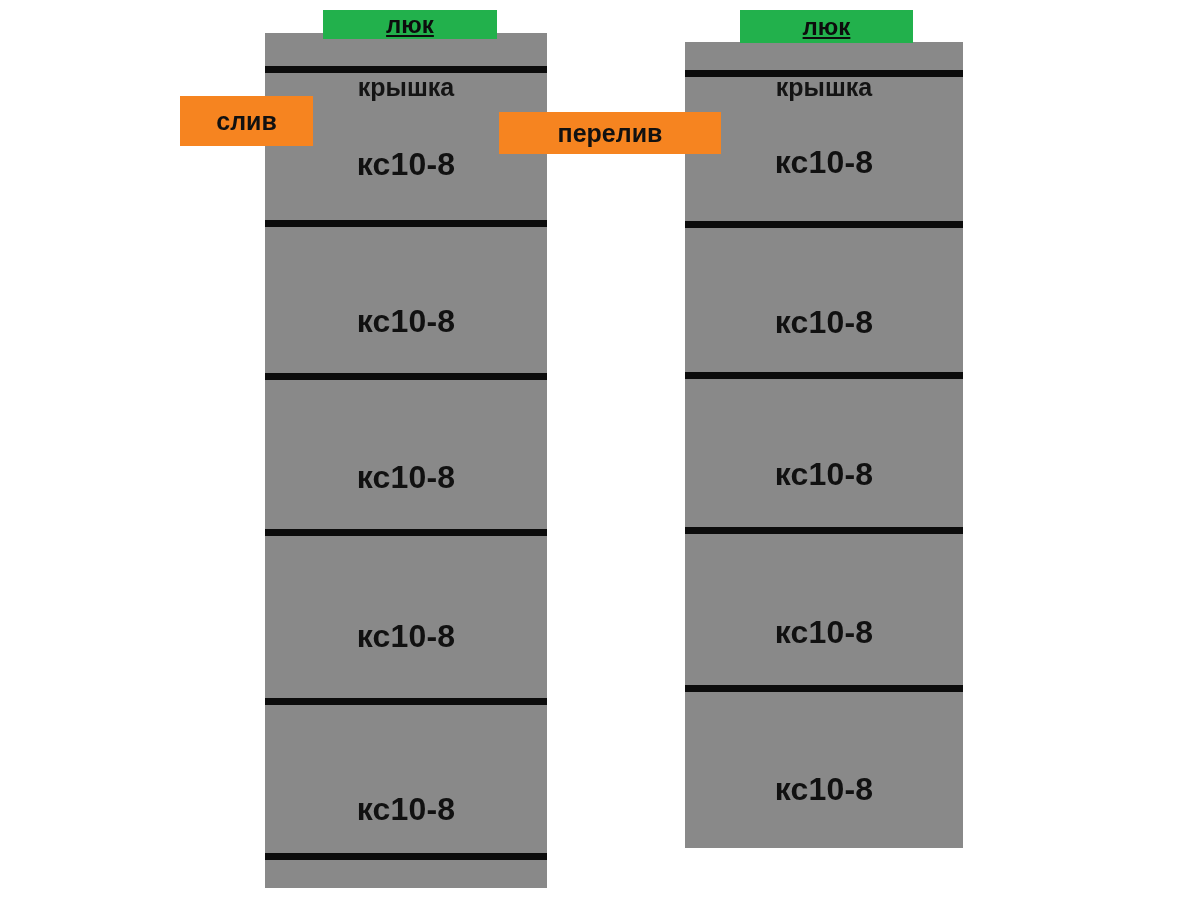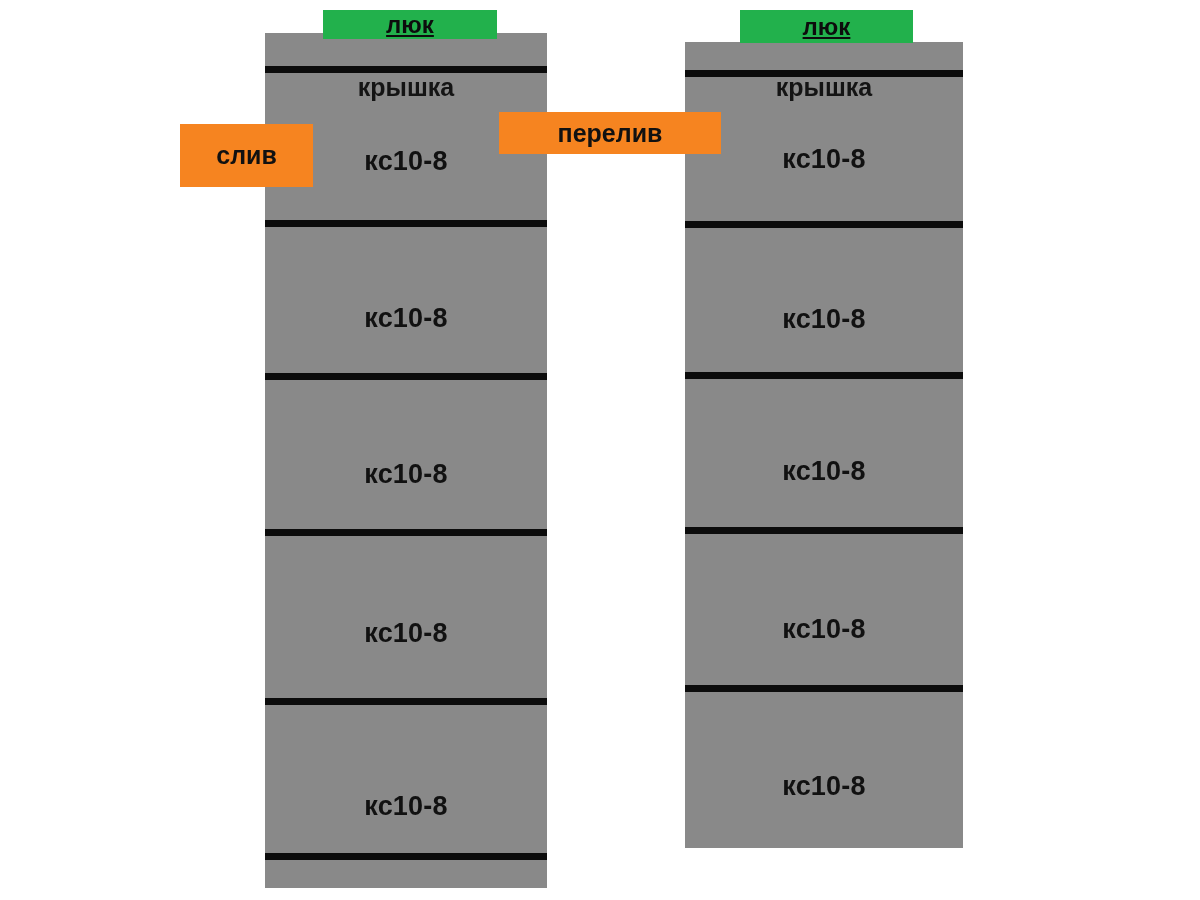--- a/index.html
+++ b/index.html
@@ -49,21 +49,21 @@
     right: 0;
   }
 
   
   .ring-label {
     position: absolute;
     left: 0;
     right: 0;
     text-align: center;
     color: #111111;
-    font-size: 27px;
+    font-size: 32px;
     font-weight: bold;
     letter-spacing: 0.2px;
     white-space: nowrap;
   }
   .cap-label {
     position: absolute;
     left: 0;
     right: 0;
     text-align: center;
     color: #141414;
@@ -103,21 +103,21 @@
     position: absolute;
     background: #f68420;
     color: #111111;
     font-size: 25px;
     font-weight: bold;
     display: flex;
     align-items: center;
     justify-content: center;
     box-sizing: border-box;
   }
-  #pipe-drain    { left: 180px; top: 96px;  width: 133px; height: 63px; margin-top: 28px; }
+  #pipe-drain    { left: 180px; top: 96px;  width: 133px; height: 50px; }
   #pipe-overflow { left: 499px; top: 112px; width: 222px; height: 42px; }
 </style>
 </head>
 <body>
 
 <div id="stage">
 
   <div class="tank" id="tank-left">
 
     <div class="cap-label" style="top: 40px;">крышка</div>

